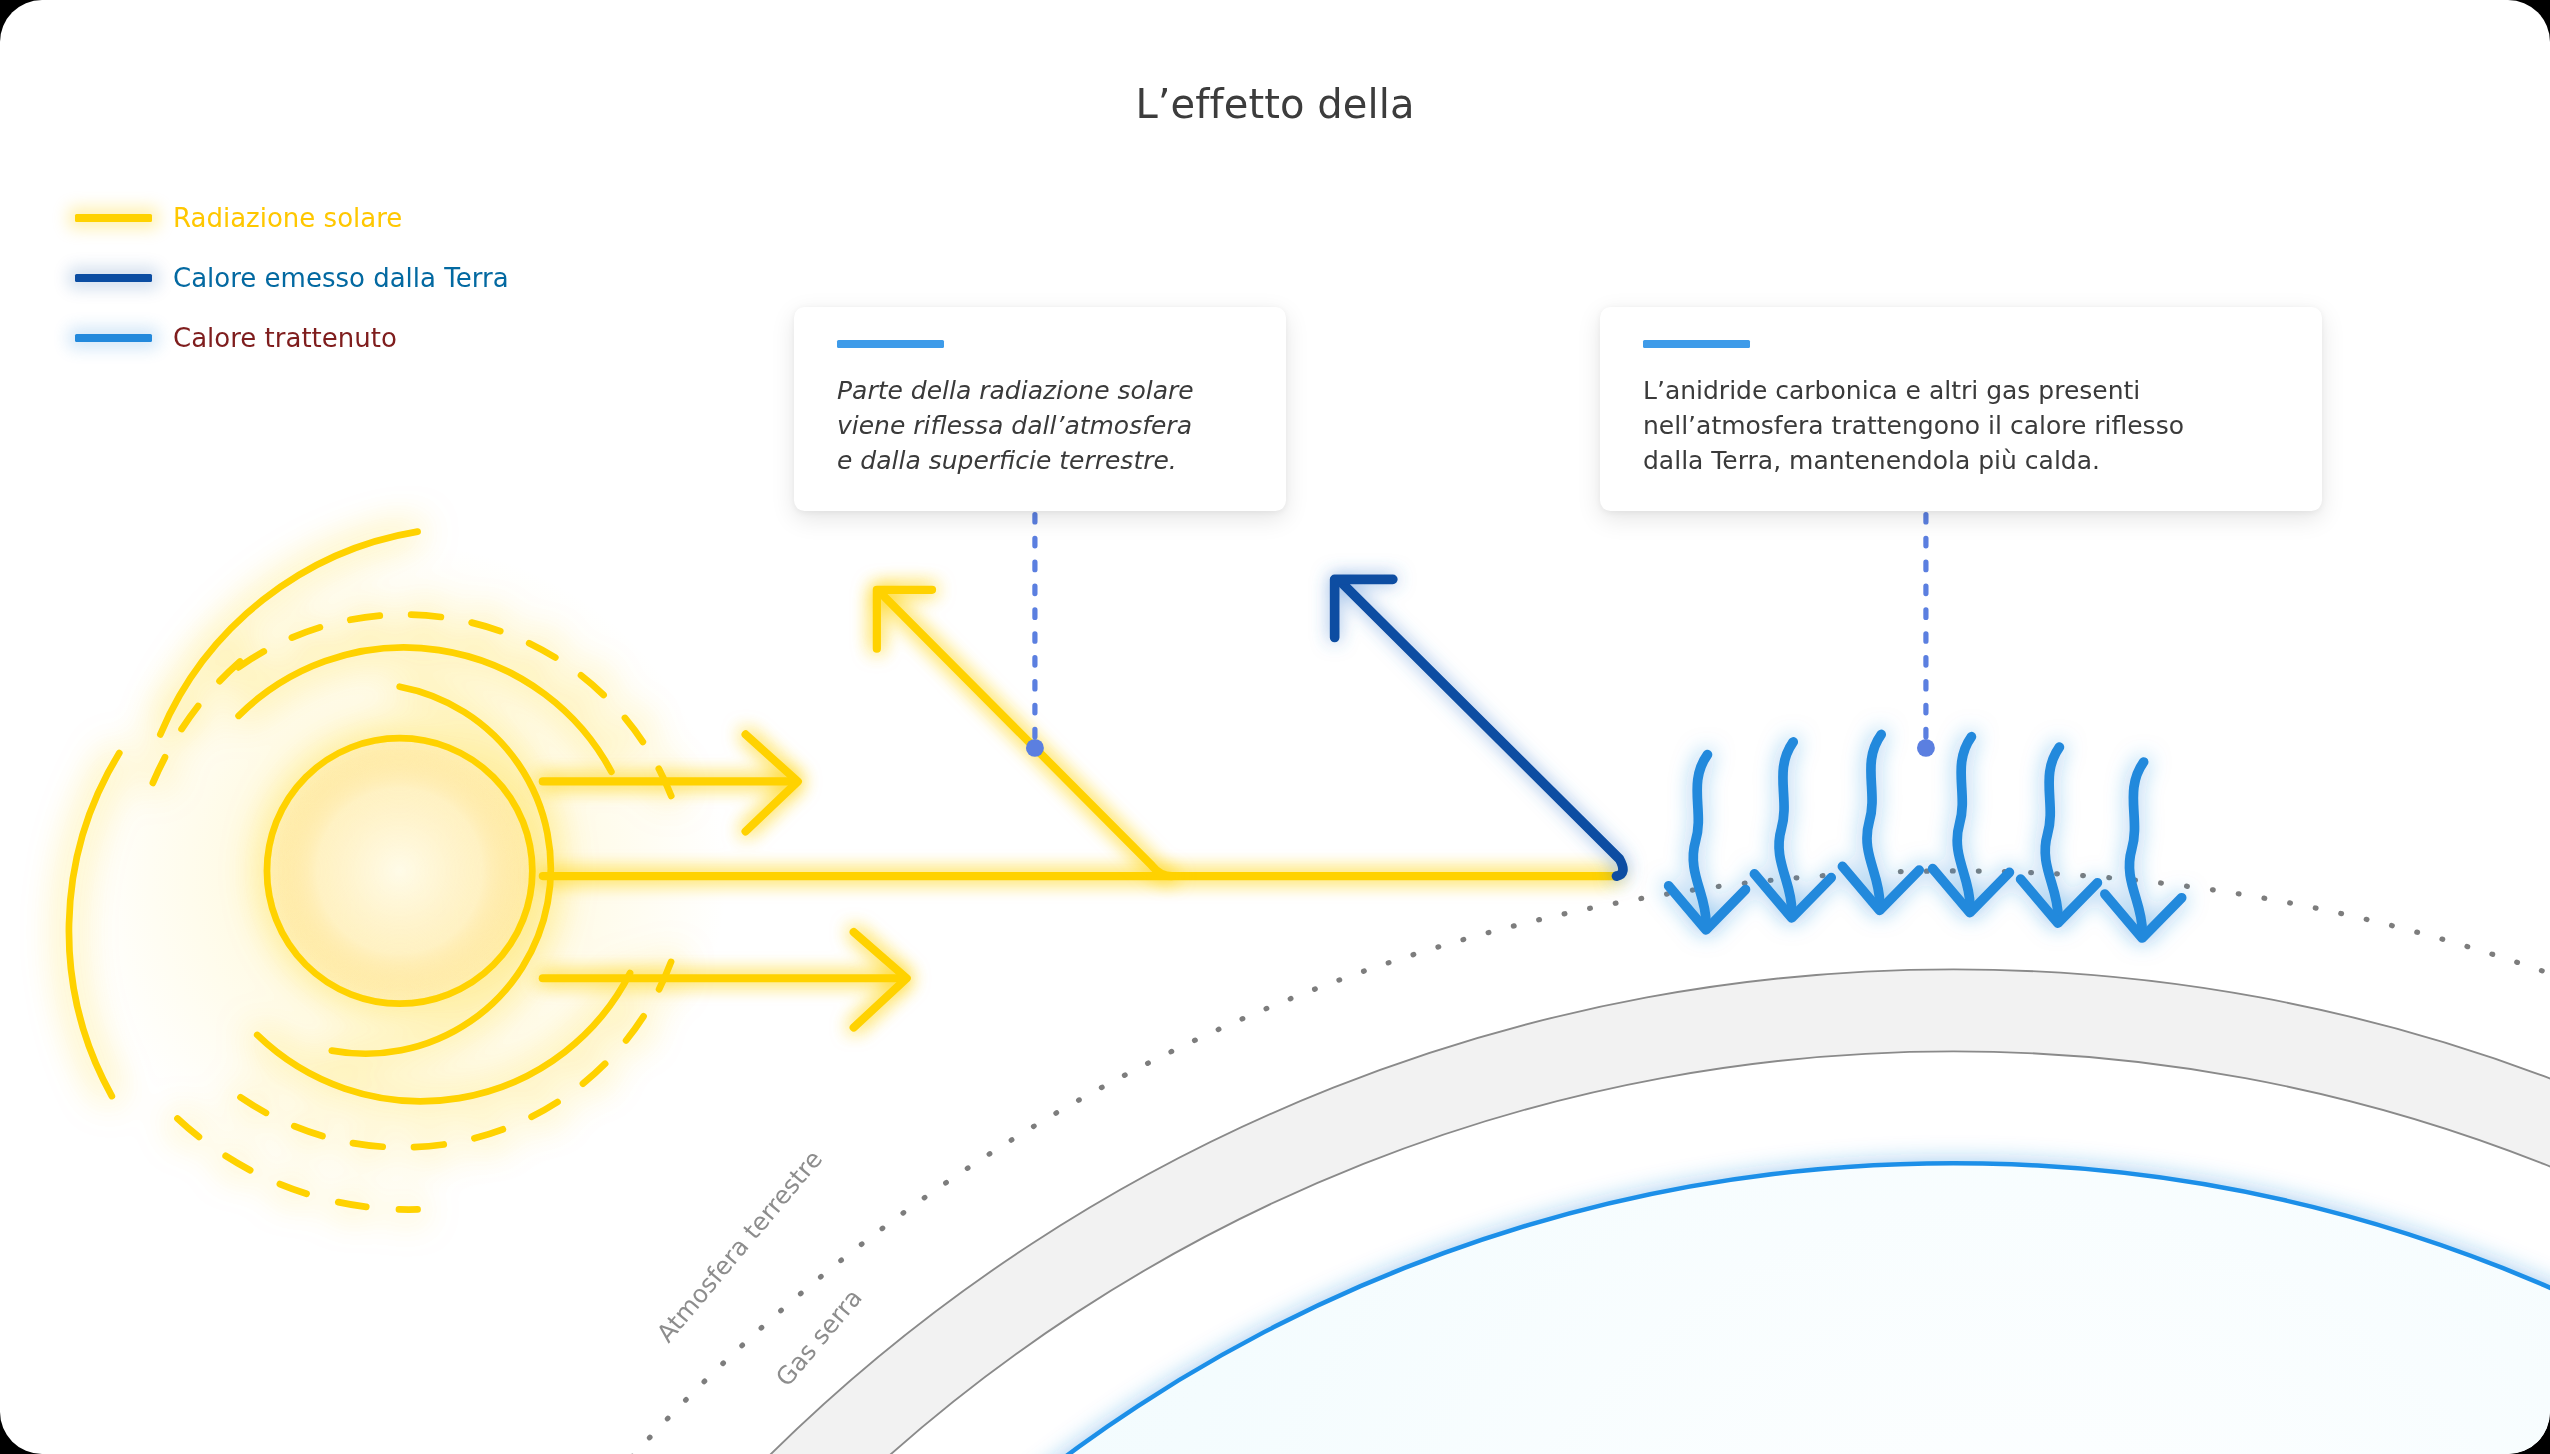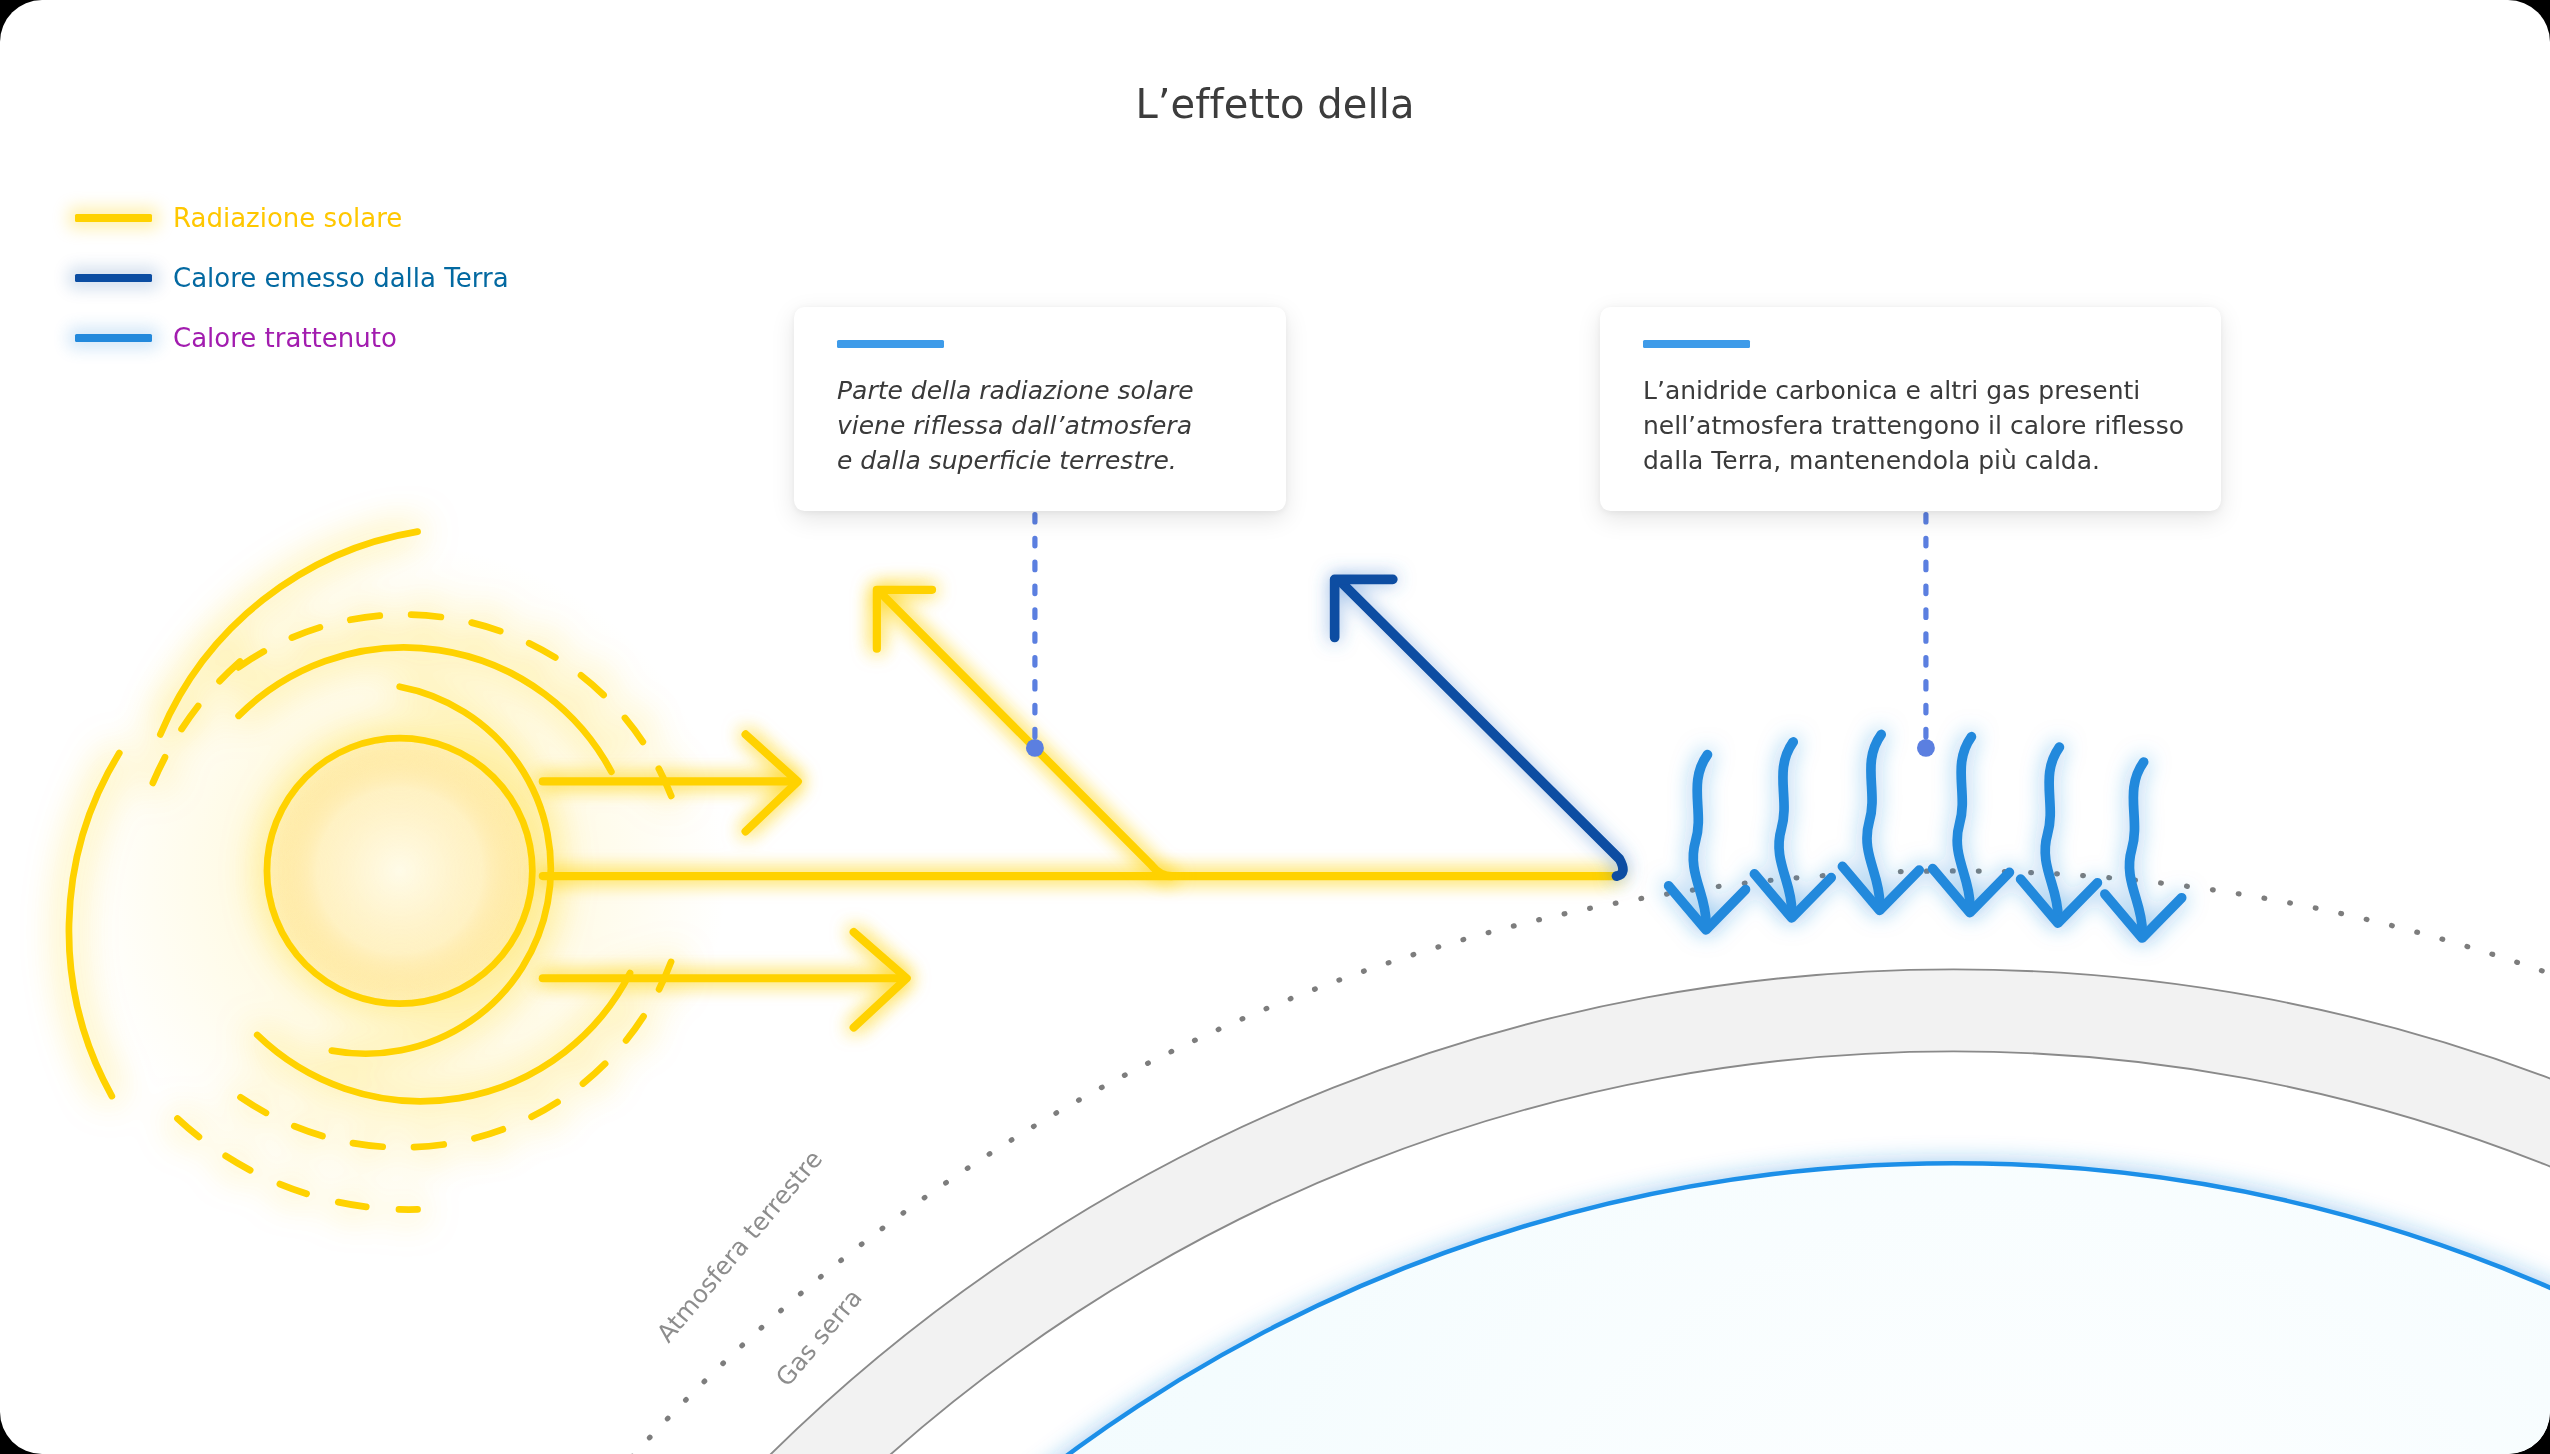--- a/index.html
+++ b/index.html
@@ -80,21 +80,21 @@
     border-radius: 1.5px;
     margin-bottom: 25px;
   }
   .callout-text {
     font-size: 25px;
     line-height: 1.40;
     color: #3a3a3a;
     white-space: pre-line;
   }
   #callout-left  { left: 794px; top: 307px; width: 492px; font-style: italic; }
-  #callout-right { left: 1600px; top: 307px; width: 621px; }
+  #callout-right { left: 1600px; top: 307px; width: 722px; }
 
   
   .curve-label {
     position: absolute;
     font-size: 24.6px;
     color: #8d8d8d;
     white-space: nowrap;
     transform-origin: left center;
   }
   #label-atmosfera {
@@ -290,21 +290,21 @@
     <div class="legend-row">
       <span class="legend-swatch glow-y" style="background:#FFD200"></span>
       <span class="legend-label" style="color:#FFC700">Radiazione solare</span>
     </div>
     <div class="legend-row">
       <span class="legend-swatch glow-n" style="background:#0B4DA2"></span>
       <span class="legend-label" style="color:#0369a1">Calore emesso dalla Terra</span>
     </div>
     <div class="legend-row">
       <span class="legend-swatch glow-b" style="background:#2389DC"></span>
-      <span class="legend-label" style="color:#a21caf">Calore trattenuto</span>
+      <span class="legend-label" style="color:#7f1d1d">Calore trattenuto</span>
     </div>
   </div>
 
   <div class="callout" id="callout-left">
     <div class="callout-accent"></div>
     <div class="callout-text">Parte della radiazione solare
 viene riflessa dall’atmosfera
 e dalla superficie terrestre.</div>
   </div>
 

